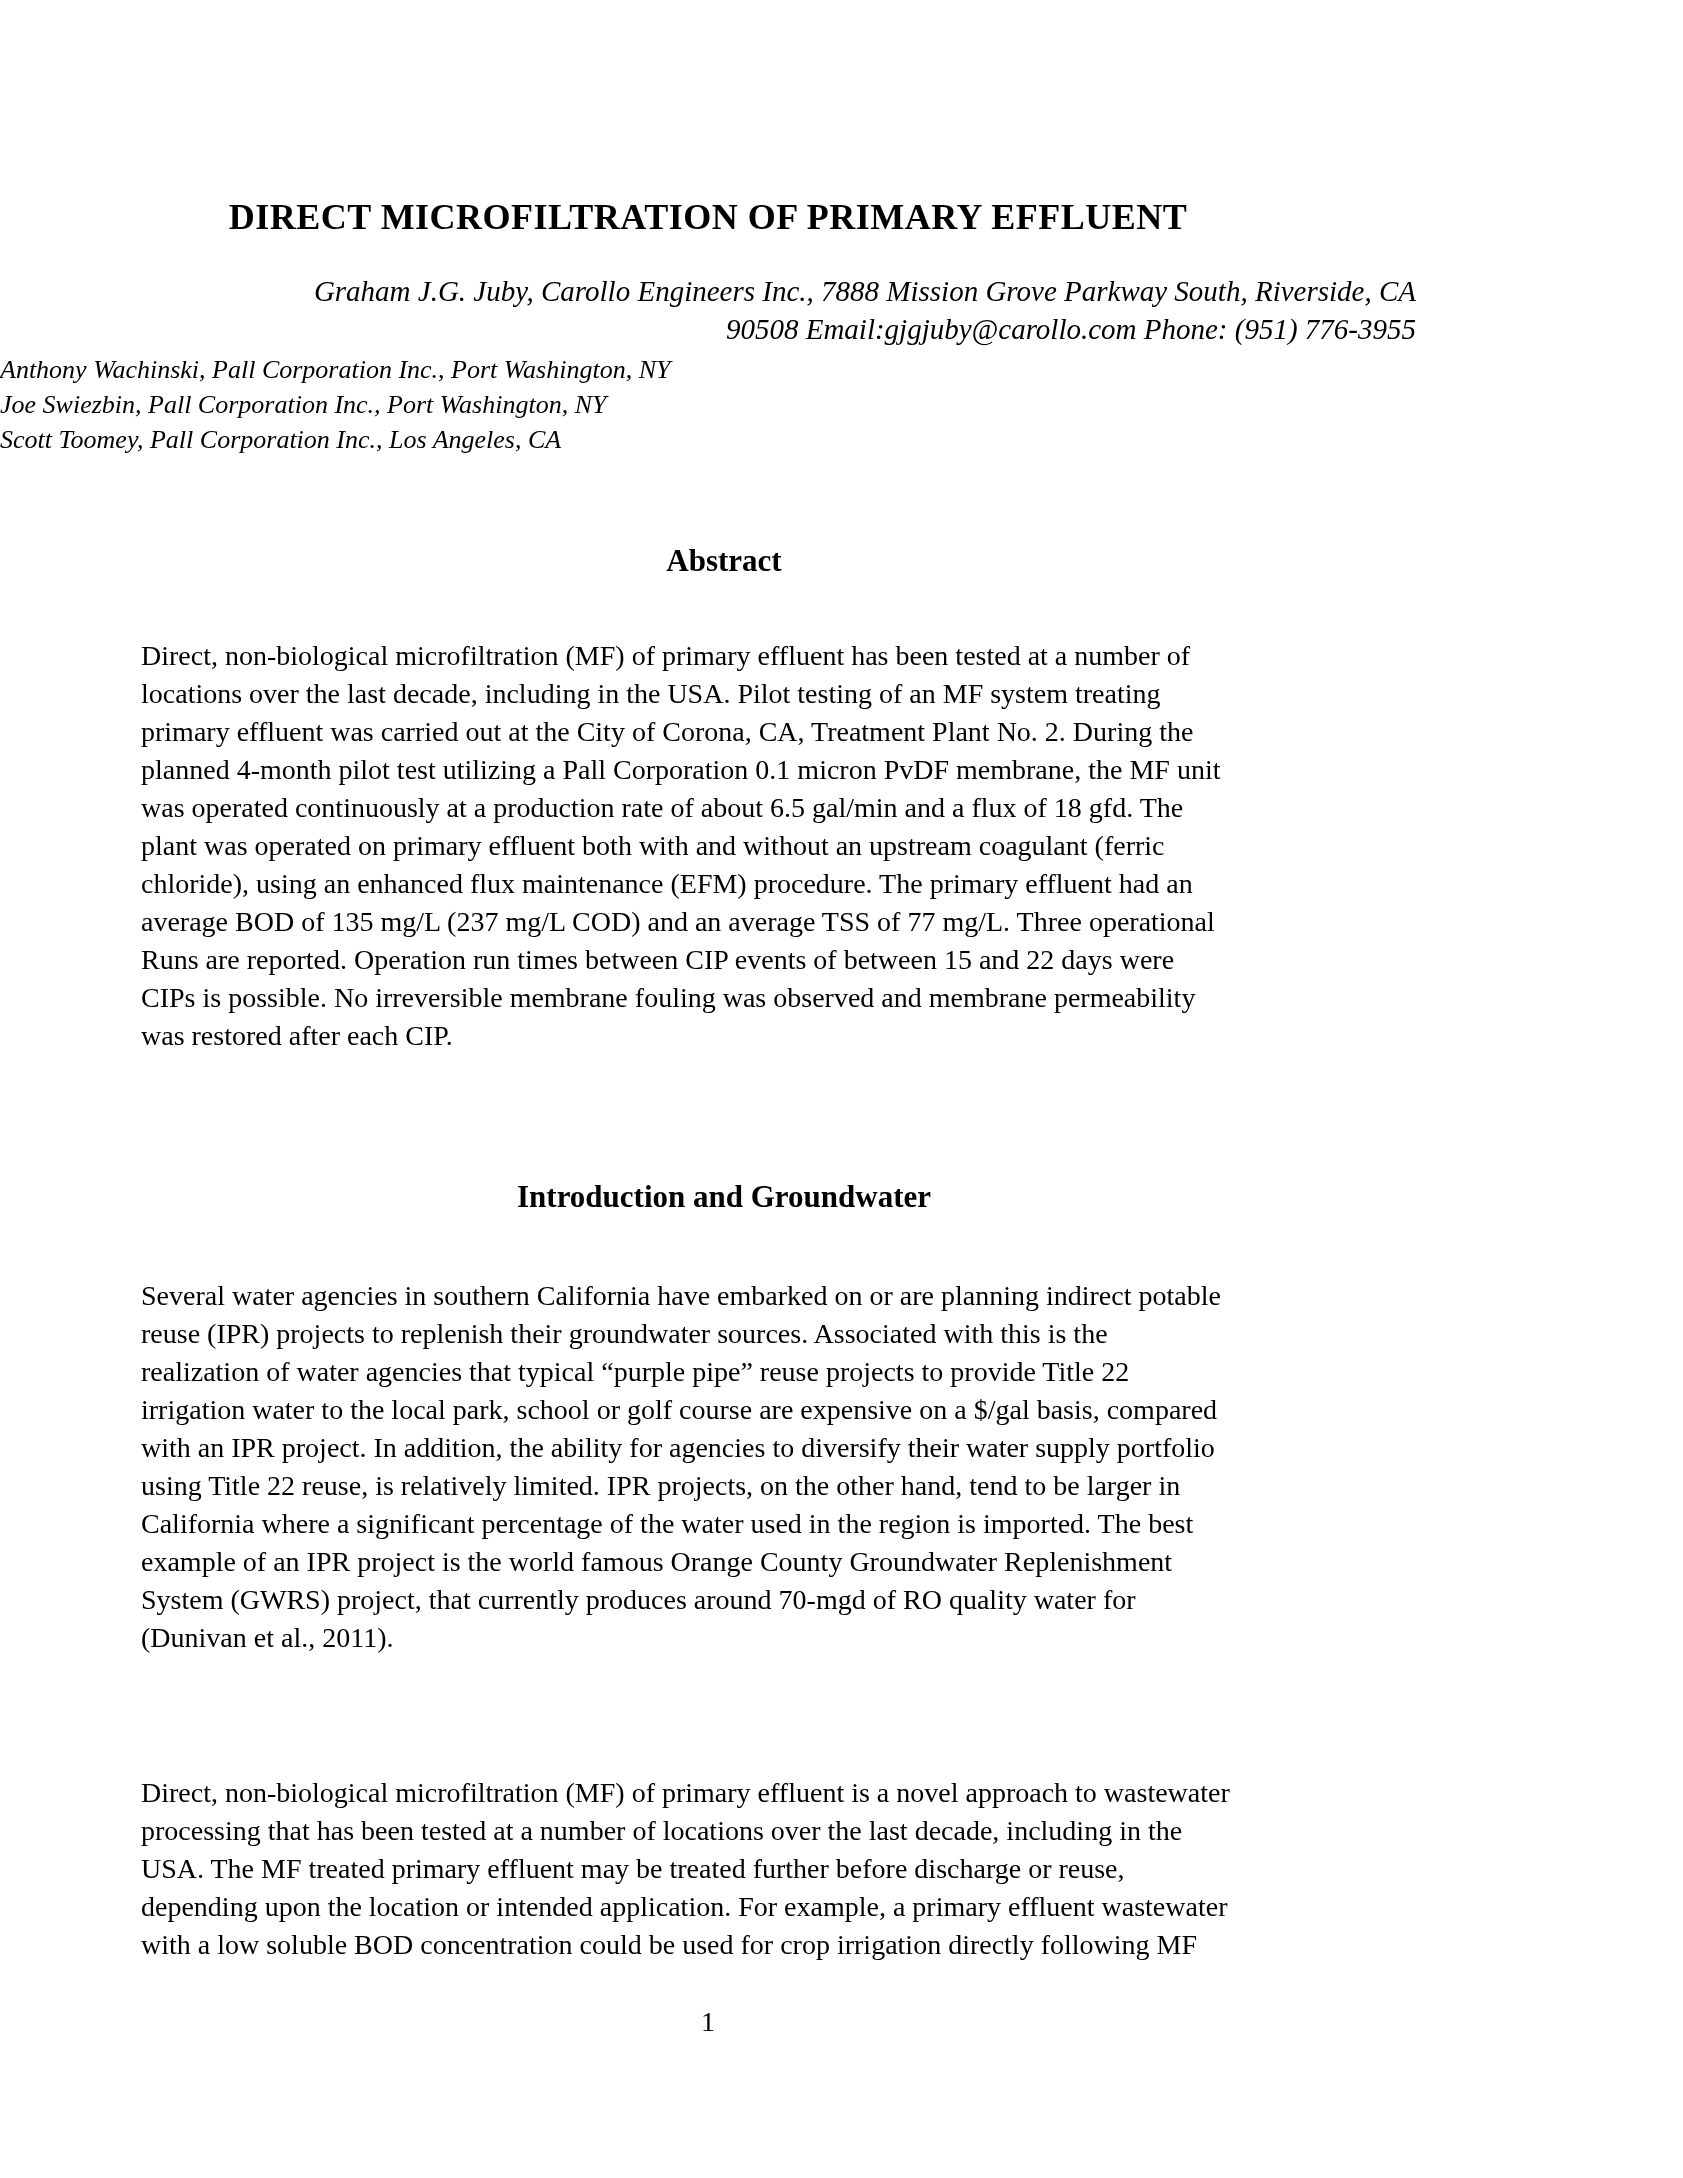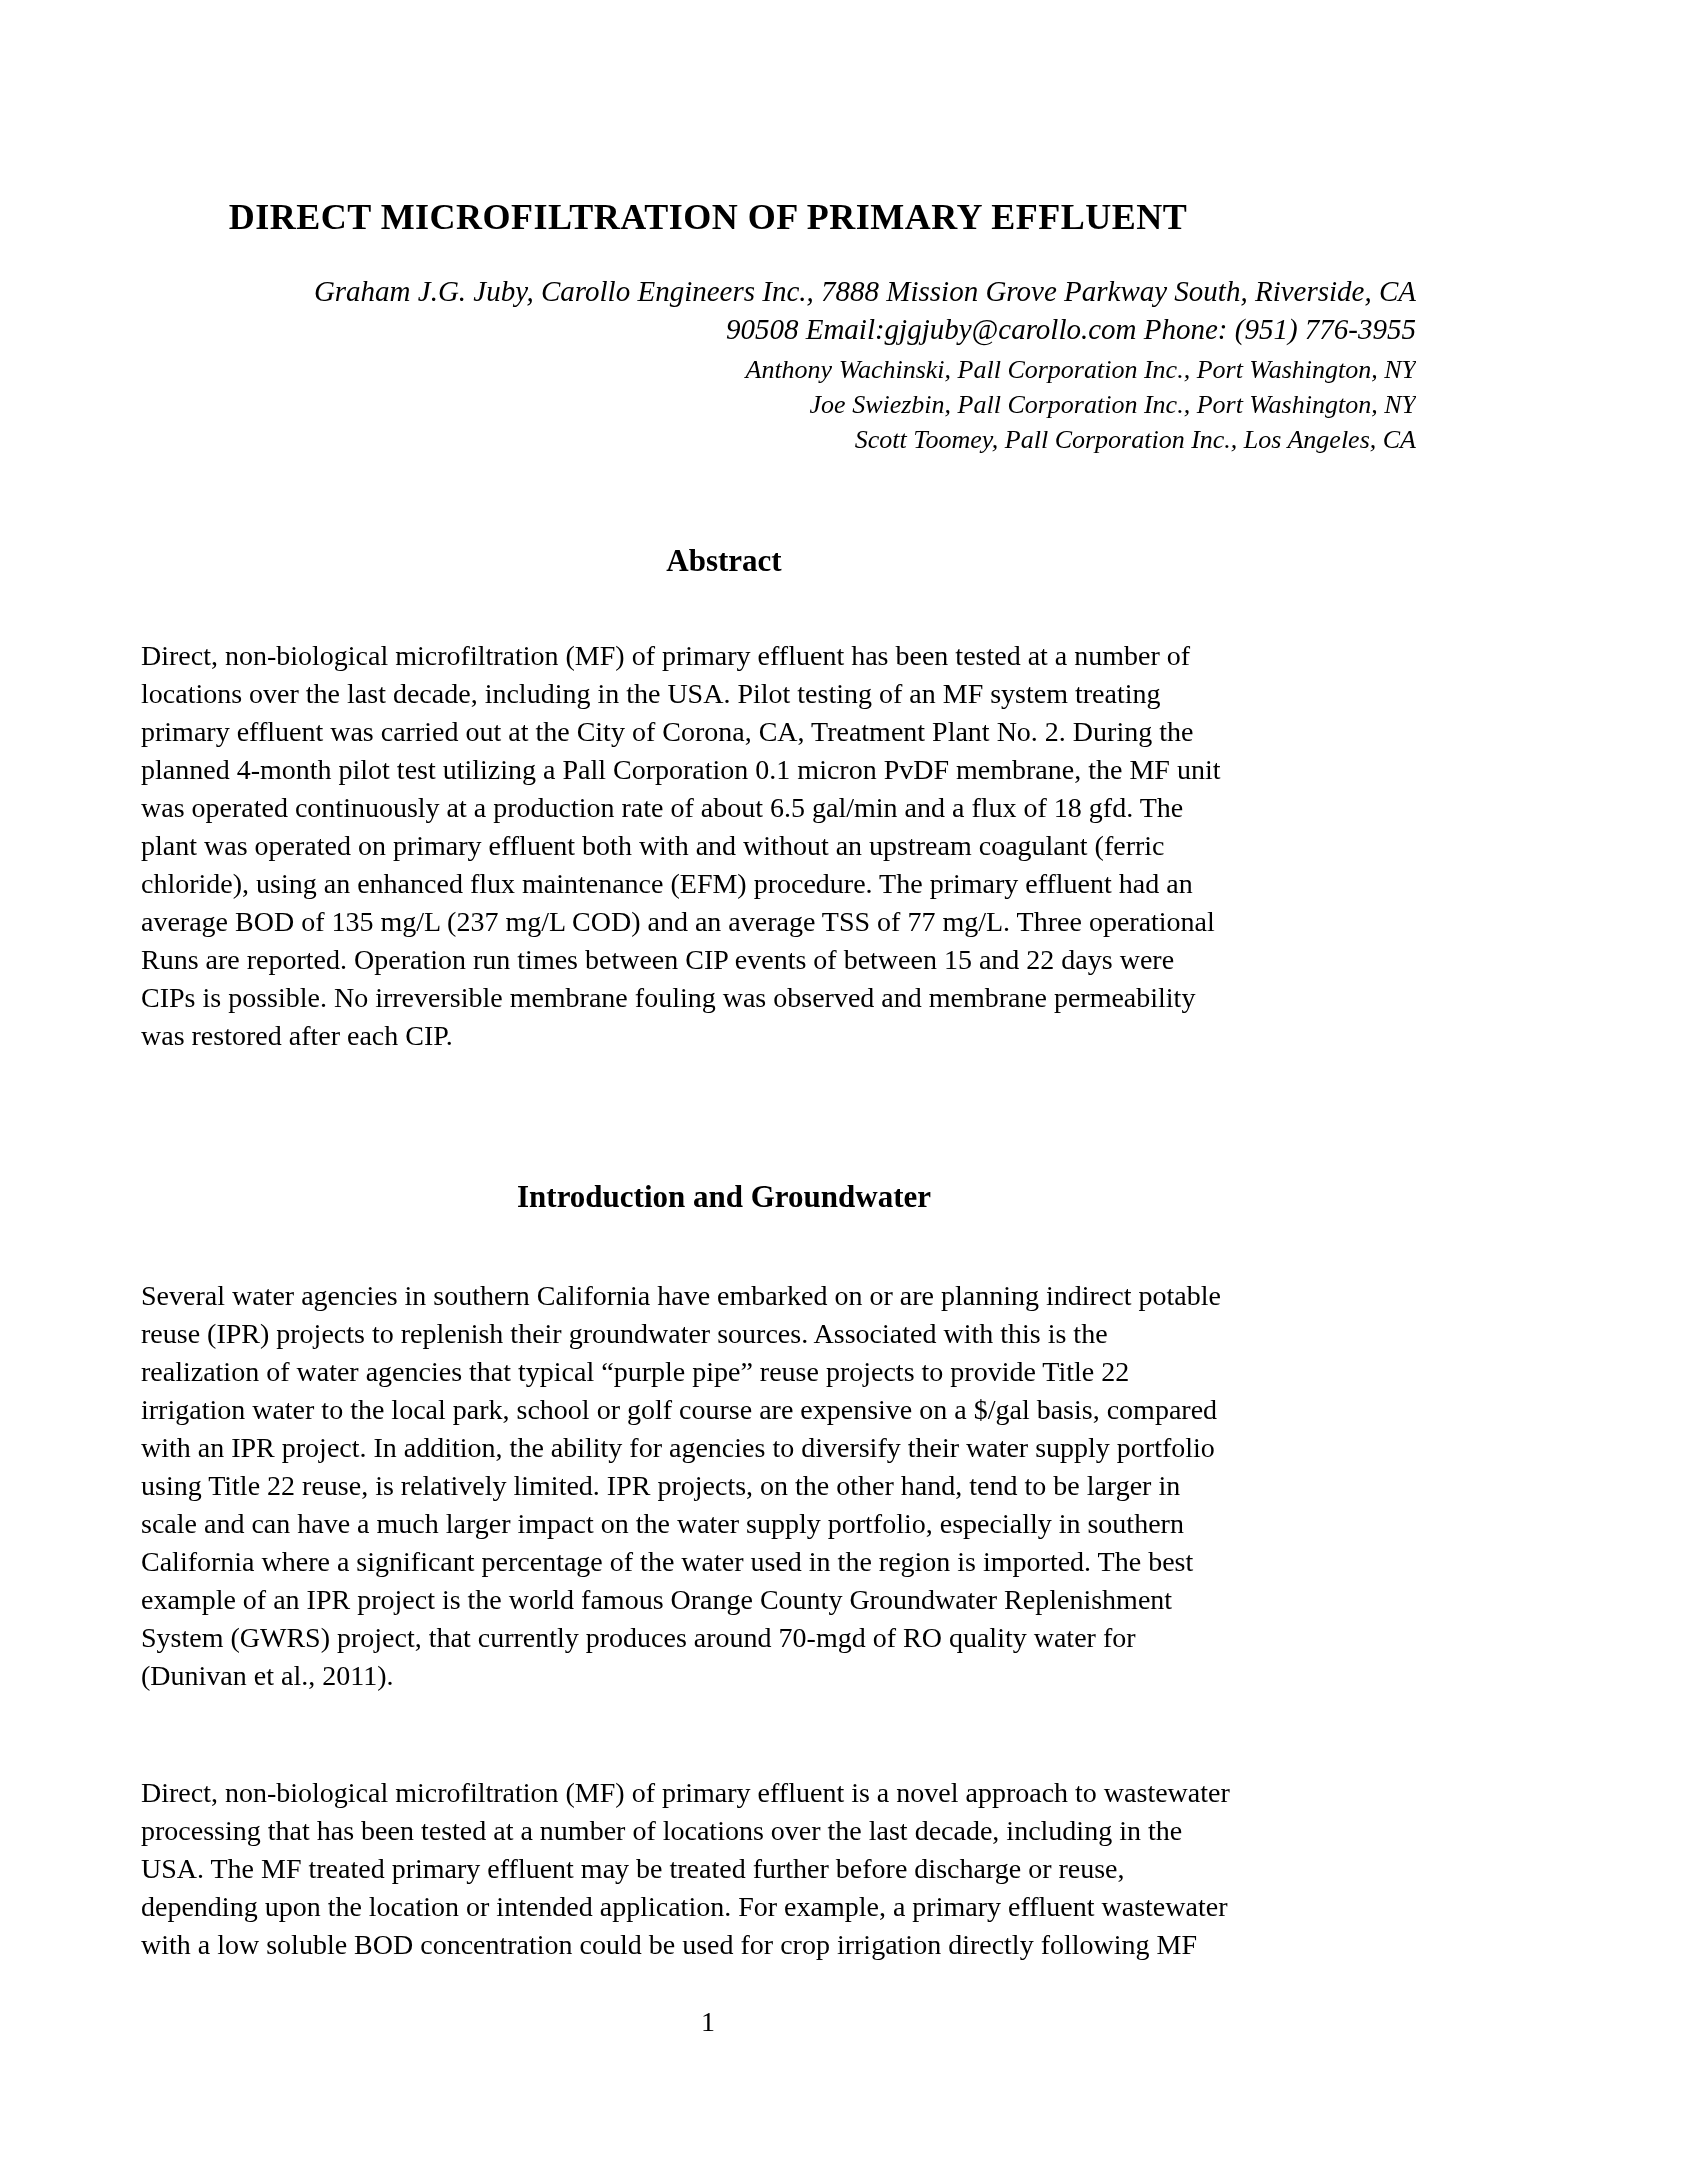--- a/index.html
+++ b/index.html
@@ -36,21 +36,21 @@
     text-align: right;
     font-style: italic;
     font-size: 29px;
     line-height: 38px;
   }
   .authors-secondary {
     position: absolute;
     top: 352px;
     left: 0;
     width: 100%;
-    text-align: right;
+    text-align: left;
     font-style: italic;
     font-size: 26px;
     line-height: 35px;
   }
   .heading {
     position: absolute;
     left: 0;
     width: 100%;
     margin: 16px;
     text-align: center;
@@ -118,21 +118,20 @@
 
   <h2 class="heading intro-heading">Introduction and Groundwater</h2>
 
   <div class="para intro-para-1">
       <div class="body-line">Several water agencies in southern California have embarked on or are planning indirect potable</div>
       <div class="body-line">reuse (IPR) projects to replenish their groundwater sources. Associated with this is the</div>
       <div class="body-line">realization of water agencies that typical “purple pipe” reuse projects to provide Title 22</div>
       <div class="body-line">irrigation water to the local park, school or golf course are expensive on a $/gal basis, compared</div>
       <div class="body-line">with an IPR project. In addition, the ability for agencies to diversify their water supply portfolio</div>
       <div class="body-line">using Title 22 reuse, is relatively limited. IPR projects, on the other hand, tend to be larger in</div>
-      <div class="body-line">scale and can have a much larger impact on the water supply portfolio, especially in southern</div>
       <div class="body-line">California where a significant percentage of the water used in the region is imported. The best</div>
       <div class="body-line">example of an IPR project is the world famous Orange County Groundwater Replenishment</div>
       <div class="body-line">System (GWRS) project, that currently produces around 70-mgd of RO quality water for</div>
       <div class="body-line">(Dunivan et al., 2011).</div>
     </div>
 
   <div class="para intro-para-2">
       <div class="body-line">Direct, non-biological microfiltration (MF) of primary effluent is a novel approach to wastewater</div>
       <div class="body-line">processing that has been tested at a number of locations over the last decade, including in the</div>
       <div class="body-line">USA. The MF treated primary effluent may be treated further before discharge or reuse,</div>

